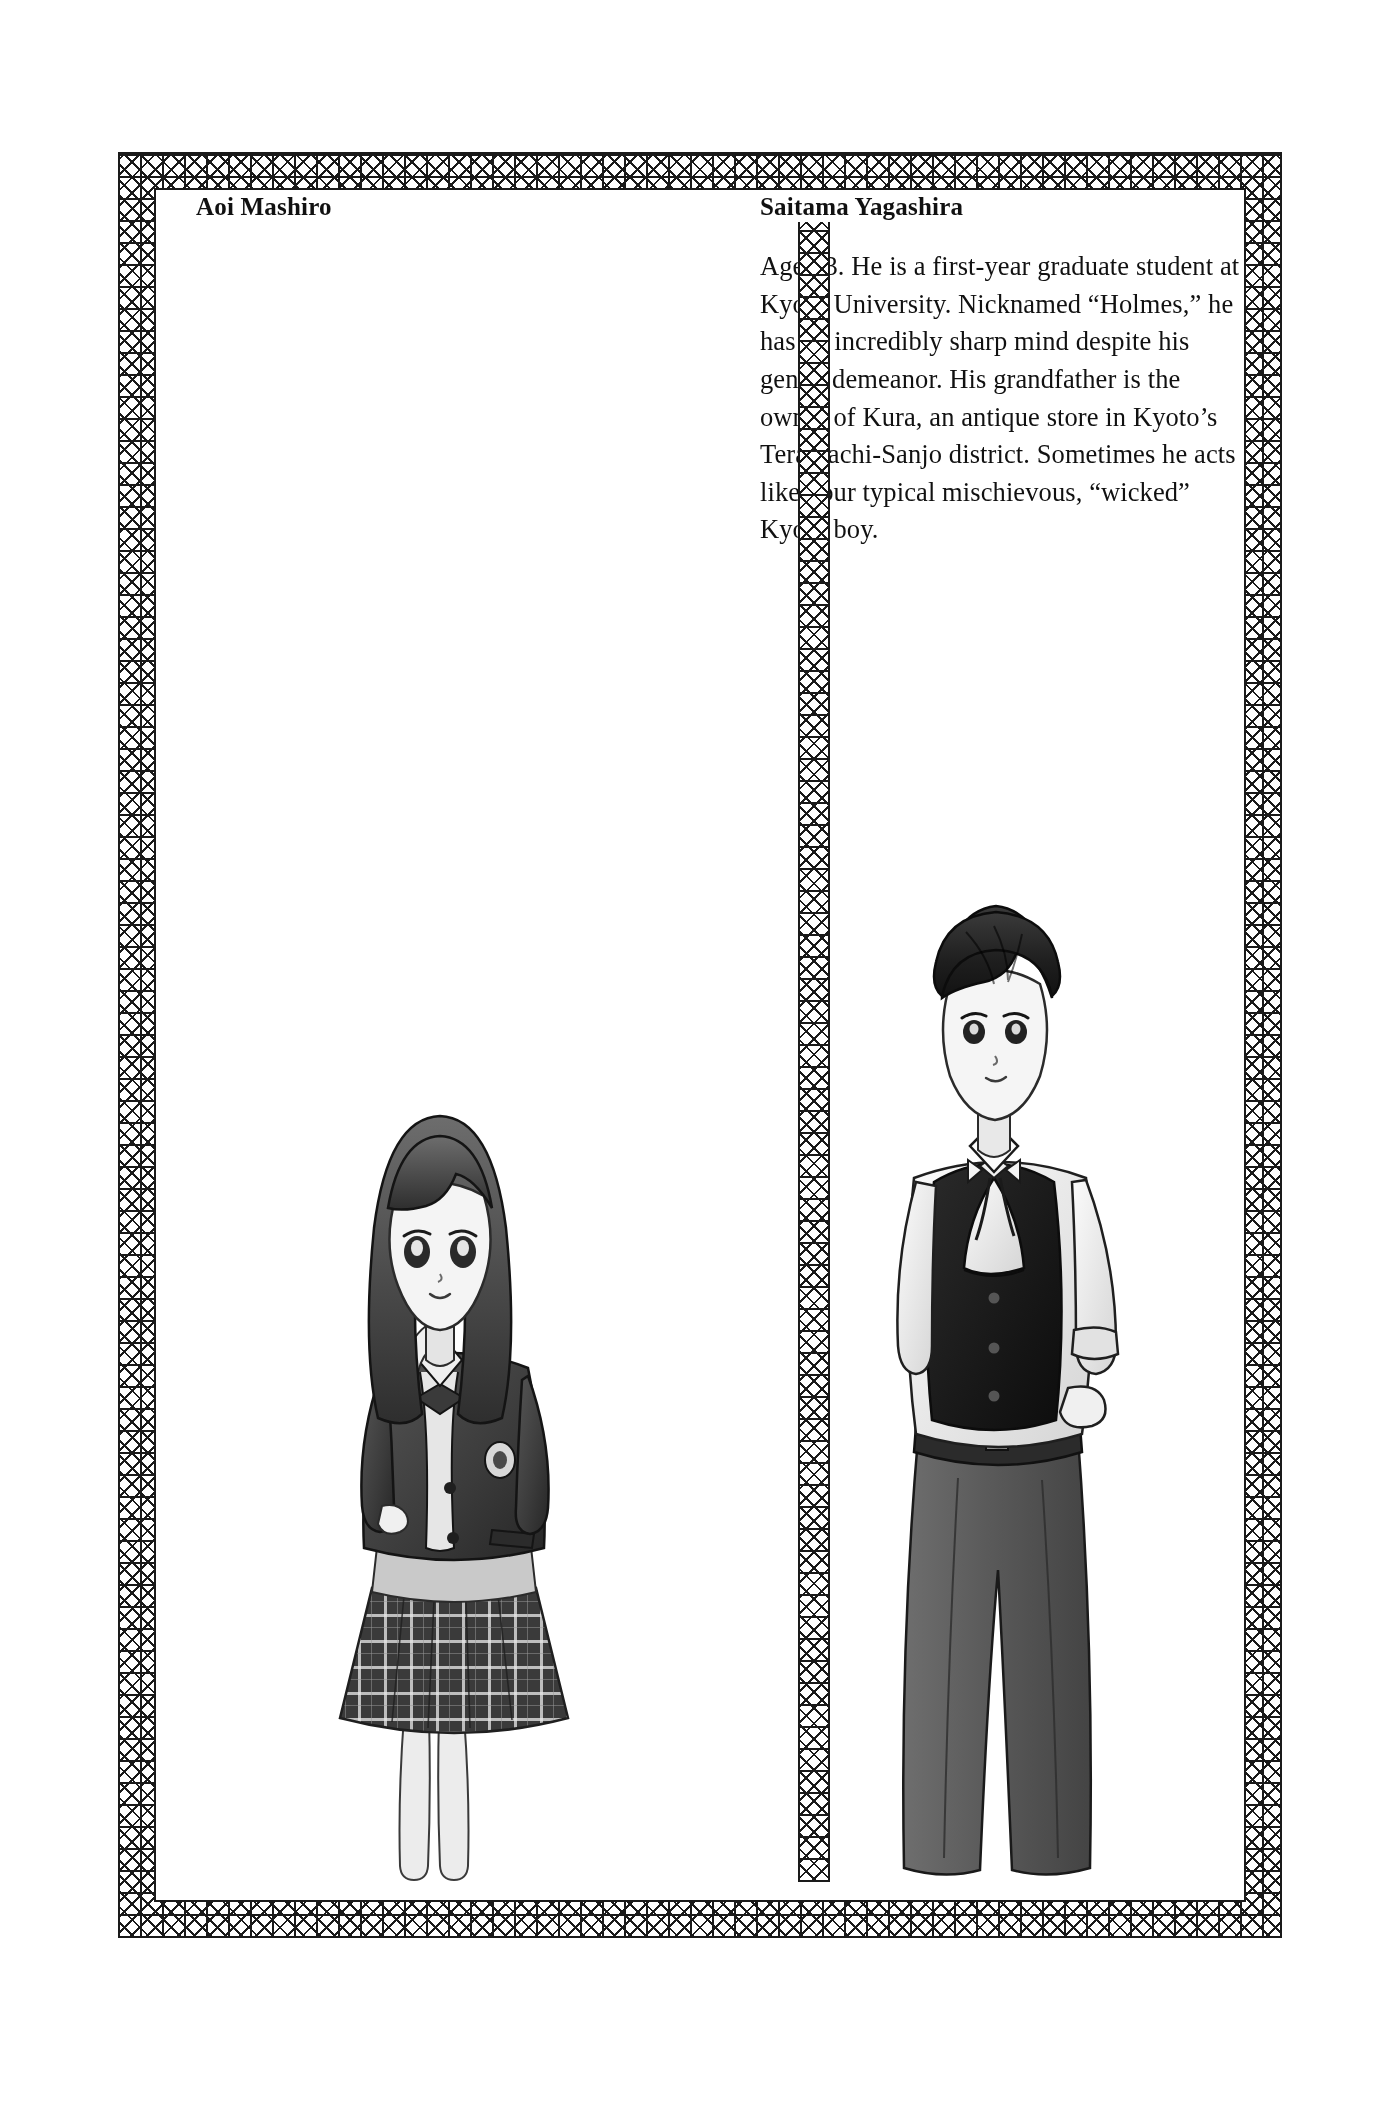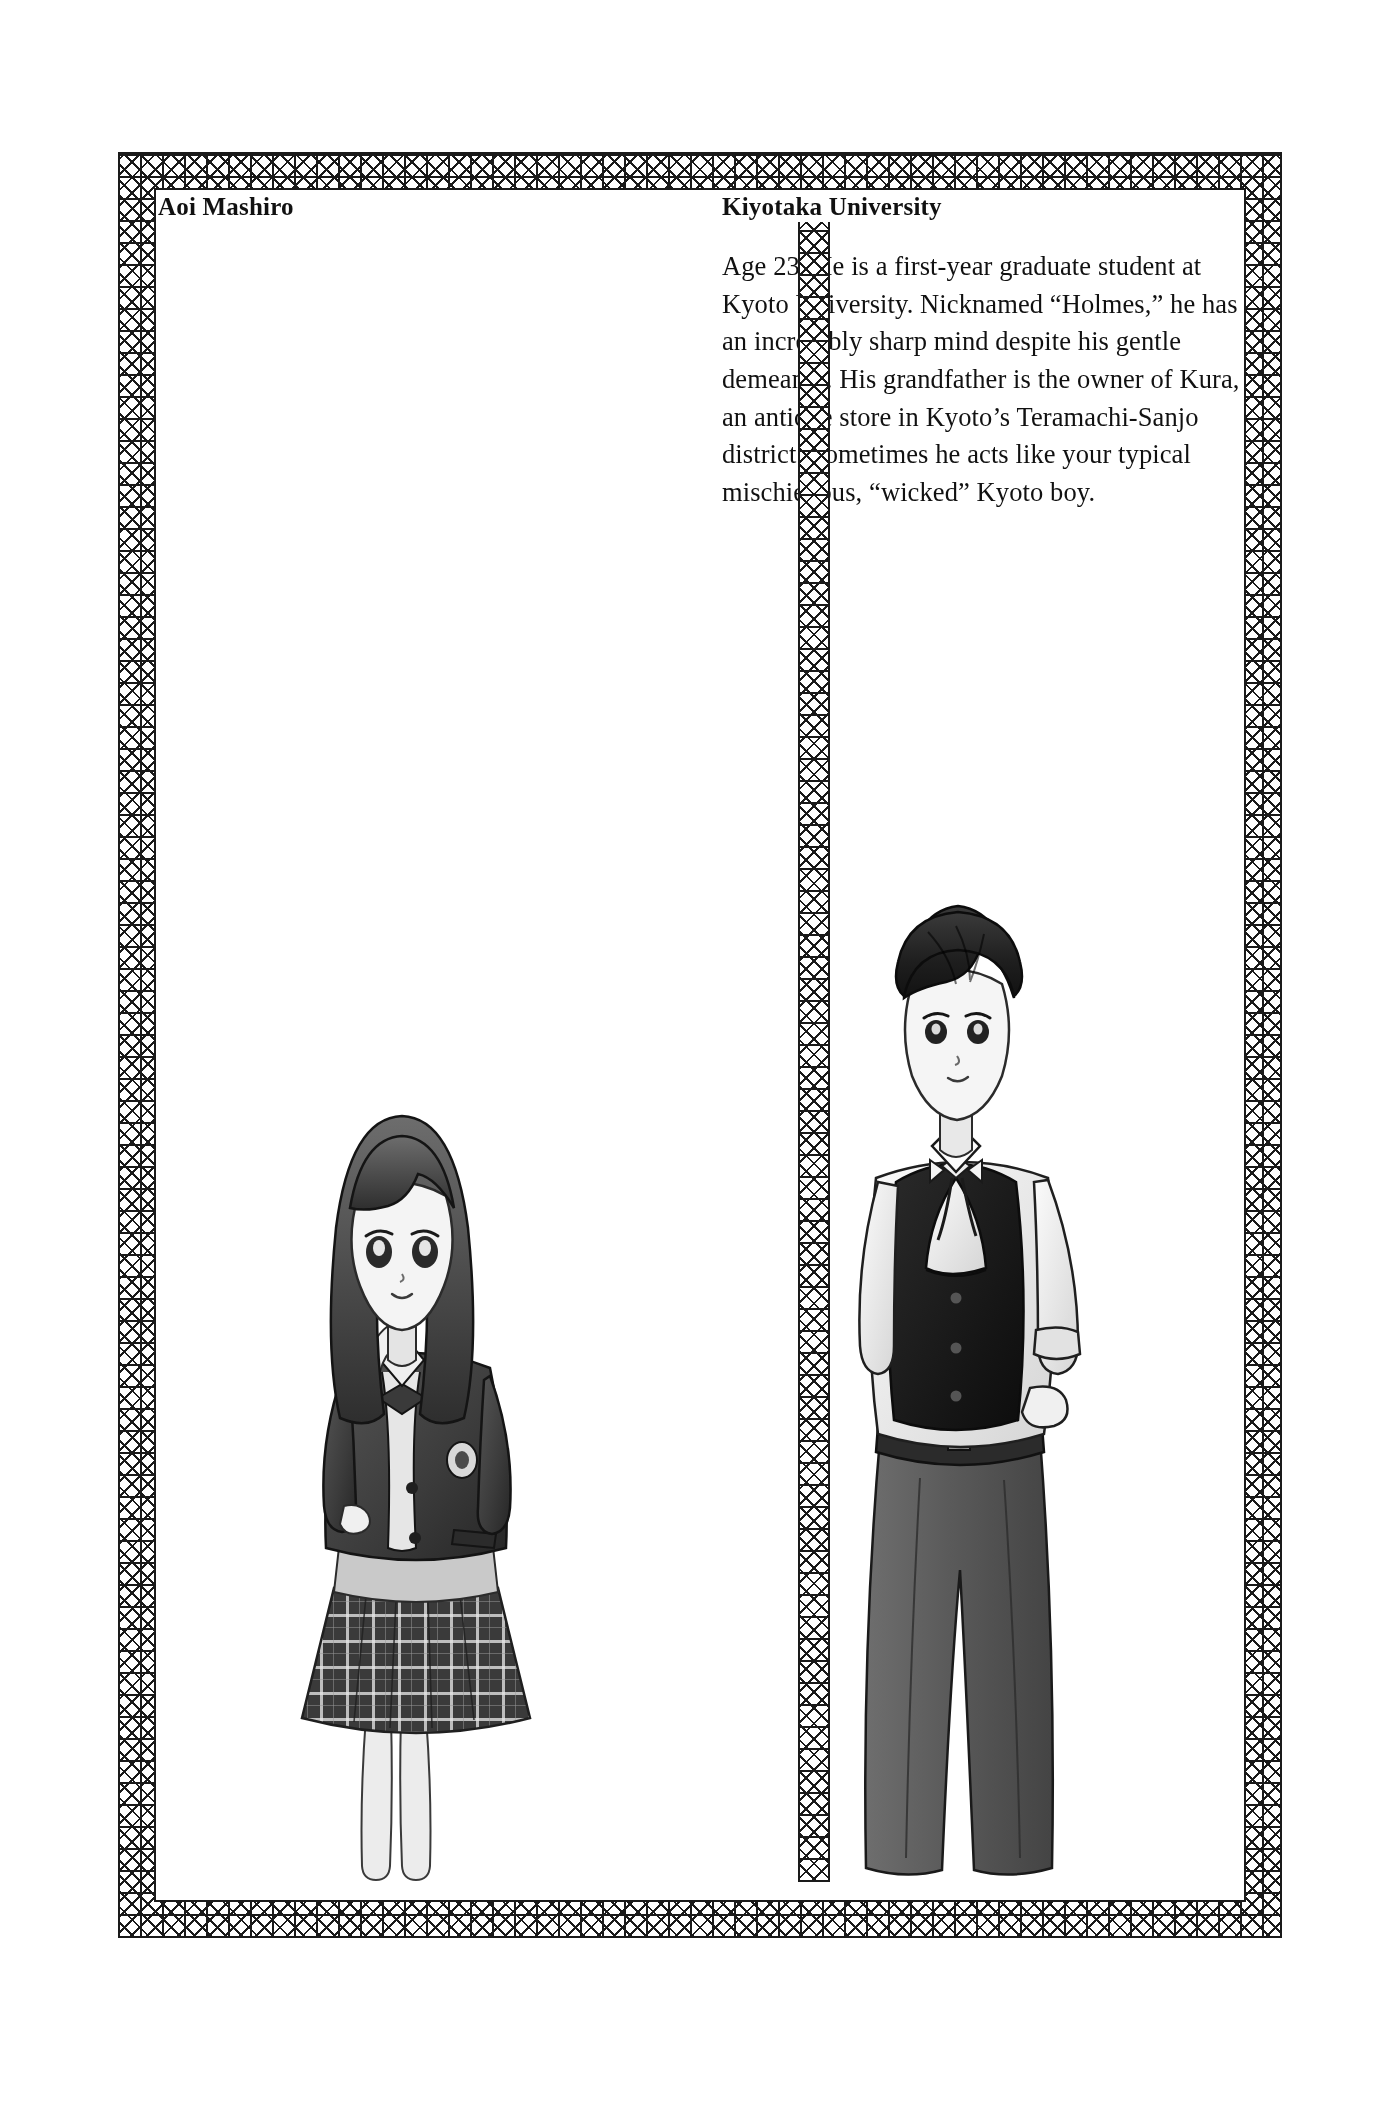--- a/index.html
+++ b/index.html
@@ -77,20 +77,21 @@
     width: 1084px;
     height: 1706px;
     display: flex;
     flex-direction: row;
   }
 
   .column {
     position: relative;
     width: 520px;
     height: 100%;
+    margin-left: 38px;
   }
   .column.left { margin-right: 44px; }
 
   
   .divider {
     position: absolute;
     left: 640px;
     top: 30px;
     width: 32px;
     height: 1660px;
@@ -228,21 +229,21 @@
           <path d="M150 168 q13 -9 26 -2" stroke="#1a1a1a" stroke-width="3" fill="none" stroke-linecap="round"></path>
           <path d="M196 166 q13 -7 26 2" stroke="#1a1a1a" stroke-width="3" fill="none" stroke-linecap="round"></path>
 
           <path d="M186 206 q4 6 -2 8" stroke="#6a6a6a" stroke-width="2" fill="none"></path>
           <path d="M176 226 q10 8 20 0" stroke="#3a3a3a" stroke-width="2.4" fill="none" stroke-linecap="round"></path>
         </svg>
       </div>
     </div>
 
     <div class="column right">
-      <h2 class="char-name">Kiyotaka University</h2>
+      <h2 class="char-name">Saitama Yagashira</h2>
       <p class="char-desc">Age 23. He is a first-year graduate student at Kyoto University. Nicknamed “Holmes,” he has an incredibly sharp mind despite his gentle demeanor. His grandfather is the owner of Kura, an antique store in Kyoto’s Teramachi-Sanjo district. Sometimes he acts like your typical mischievous, “wicked” Kyoto boy.</p>
 
       <div class="figure figure-holmes">
         <svg width="420" height="1010" viewBox="0 0 420 1010" xmlns="http://www.w3.org/2000/svg">
           <defs>
             <linearGradient id="hHair" x1="0" y1="0" x2="0" y2="1">
               <stop offset="0%" stop-color="#3a3a3a"></stop>
               <stop offset="60%" stop-color="#1e1e1e"></stop>
               <stop offset="100%" stop-color="#121212"></stop>
             </linearGradient>

